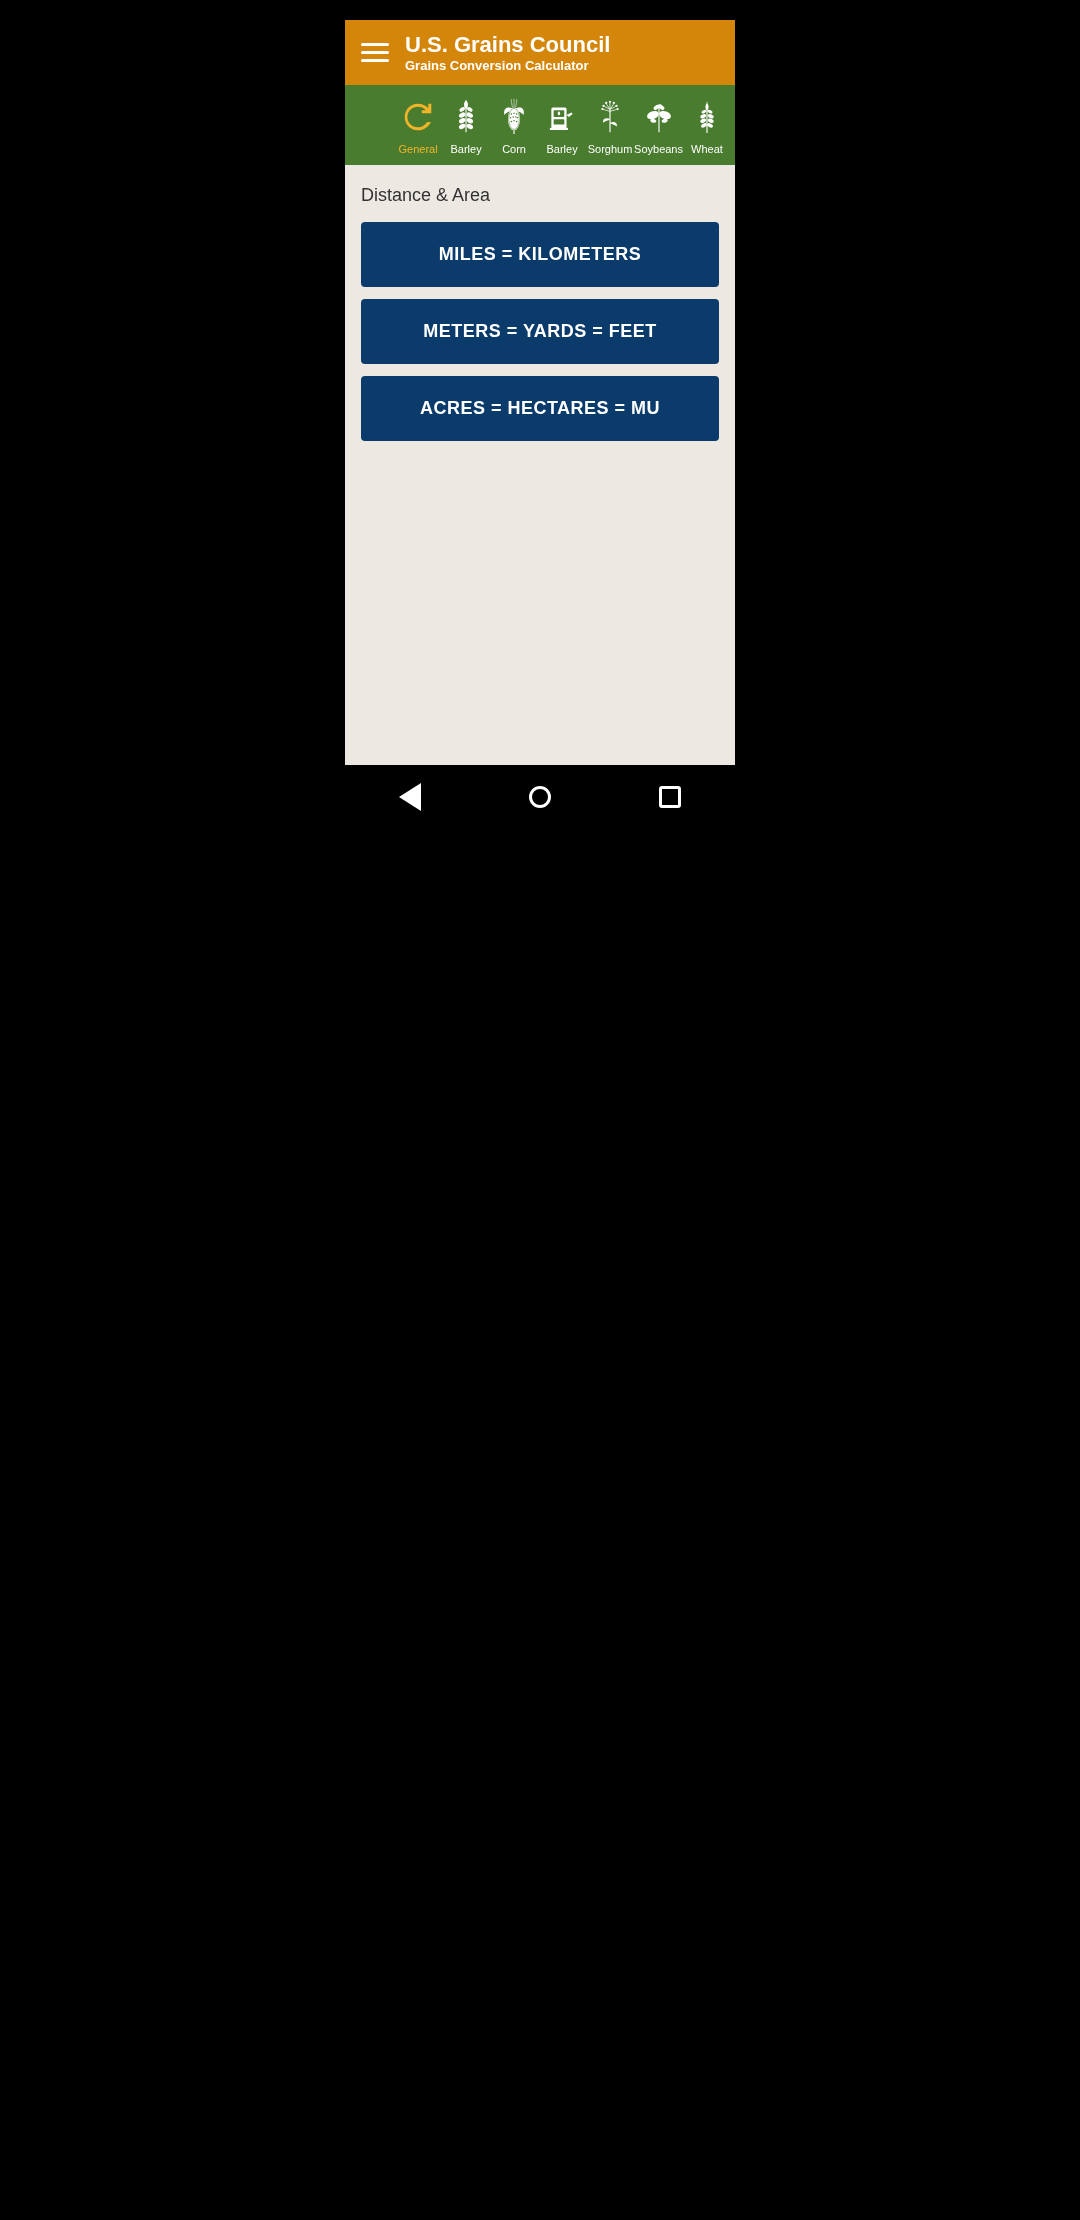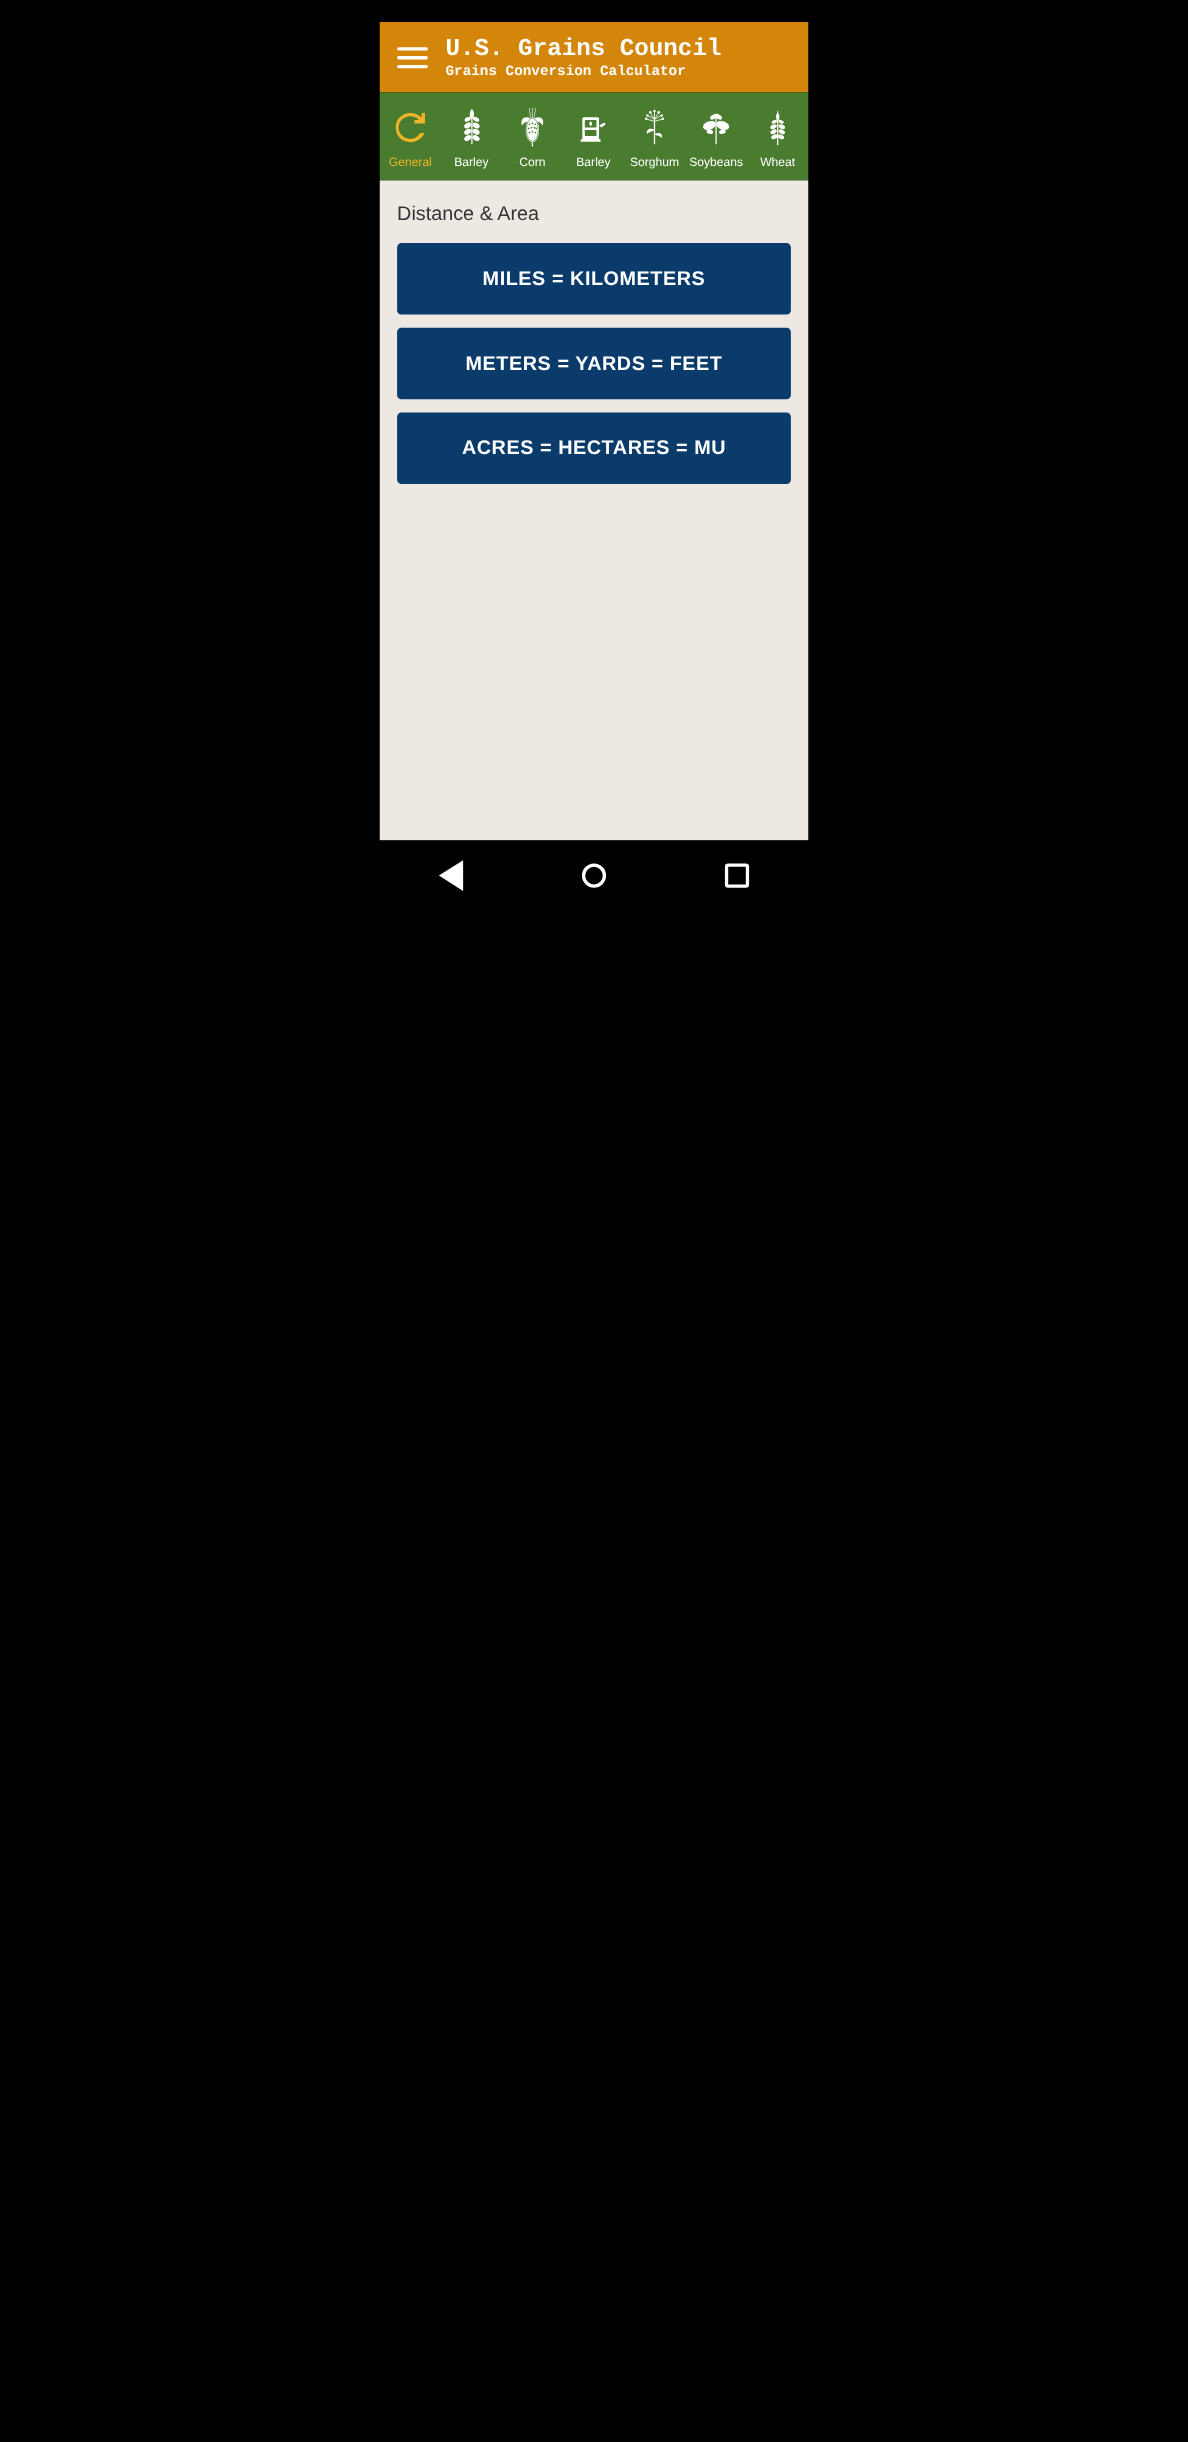--- a/index.html
+++ b/index.html
@@ -19,21 +19,20 @@
       height: 20px;
     }
 
     
     .header {
       background: #D4860A;
       display: flex;
       align-items: center;
       padding: 12px 16px;
       gap: 16px;
-      font-family: Liberation Mono, monospace;
     }
 
     .menu-icon {
       display: flex;
       flex-direction: column;
       gap: 5px;
       cursor: pointer;
     }
 
     .menu-icon span {
@@ -53,21 +52,21 @@
     .header-text .subtitle {
       font-size: 13px;
       color: #fff;
       font-weight: 600;
     }
 
     
     .nav-bar {
       background: #4a7c2f;
       display: flex;
-      justify-content: space-between;
+      justify-content: flex-end;
       align-items: center;
       padding: 10px 4px;
     }
 
     .nav-item {
       display: flex;
       flex-direction: column;
       align-items: center;
       gap: 4px;
       cursor: pointer;

